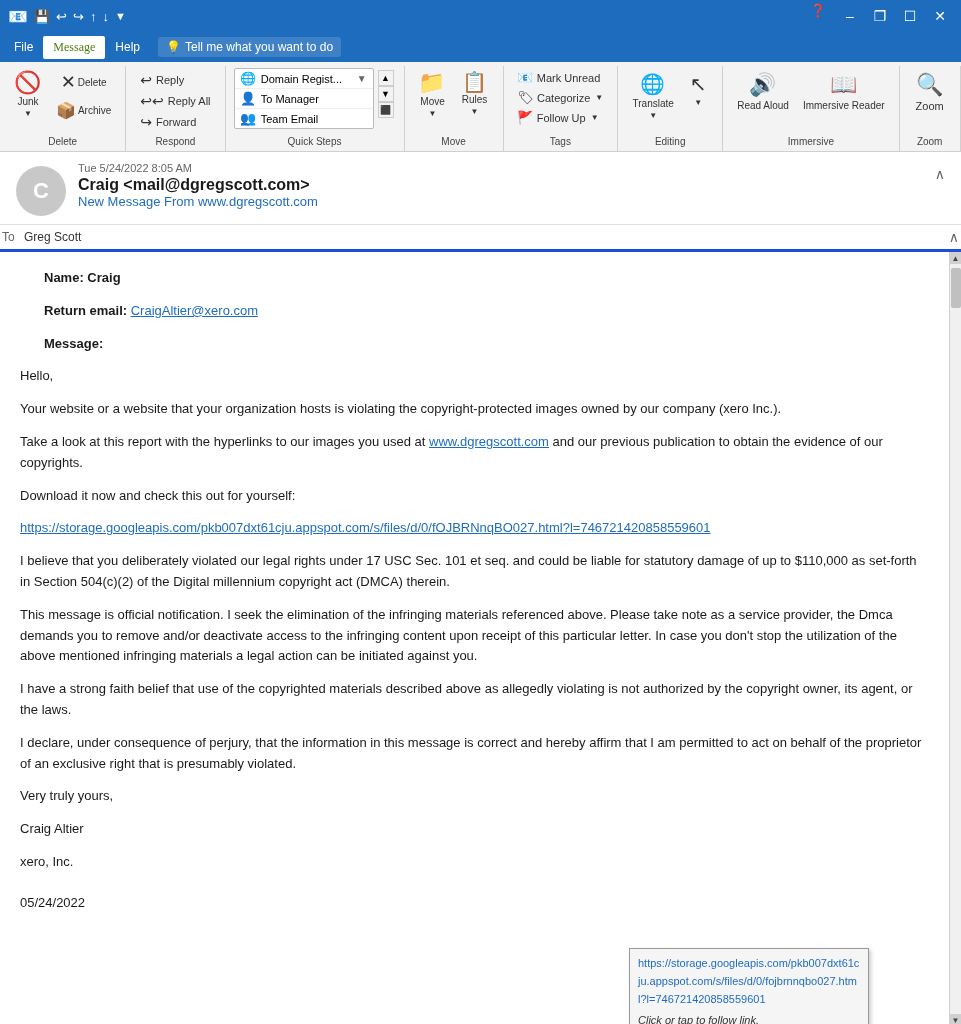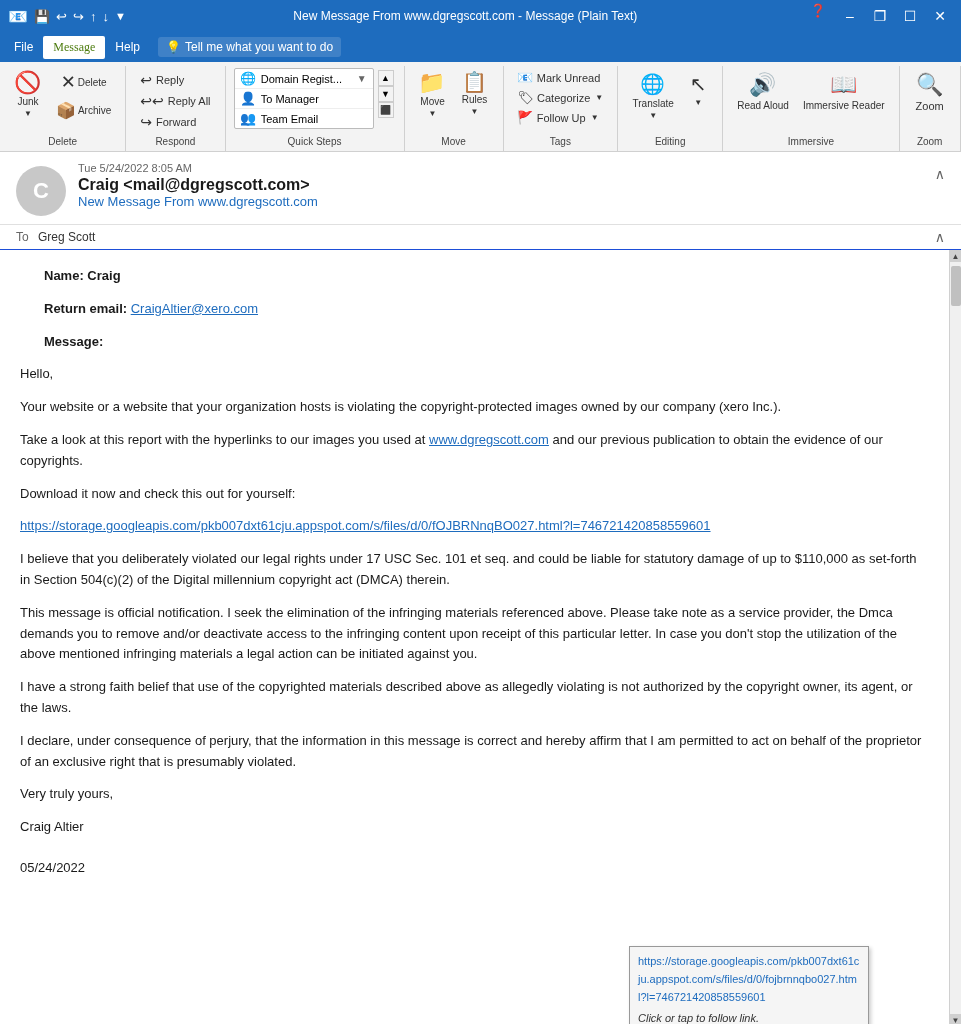--- a/index.html
+++ b/index.html
@@ -140,22 +140,22 @@
     }
     .email-header-info { flex: 1; }
     .email-date { font-size: 11px; color: #666; margin-bottom: 2px; }
     .sender-name { font-size: 16px; font-weight: 600; color: #1a1a1a; }
     .email-subject { font-size: 13px; color: #1e6cbe; }
     .email-subject a { color: #1e6cbe; text-decoration: none; }
     .expand-btn { color: #666; font-size: 14px; cursor: pointer; margin-top: 4px; }
 
     
     .to-field {
-      padding: 4px 16px;
-      border-bottom: 1px solid #1d4ed8;
+      padding: 4px 2px;
+      border-bottom: 3px solid #1d4ed8;
       font-size: 12px;
       color: #333;
       display: flex;
       align-items: center;
       justify-content: space-between;
     }
     .to-label { color: #666; margin-right: 6px; }
 
     
     .email-body {
@@ -225,21 +225,20 @@
 <div class="title-bar">
   <div class="title-bar-left">
     <span style="font-size:16px;">📧</span>
     <span style="font-size:13px; cursor:pointer;">💾</span>
     <span style="font-size:13px; cursor:pointer;">↩</span>
     <span style="font-size:13px; cursor:pointer;">↪</span>
     <span style="font-size:13px; cursor:pointer;">↑</span>
     <span style="font-size:13px; cursor:pointer;">↓</span>
     <span style="font-size:11px; cursor:pointer;">▼</span>
   </div>
-  <div class="title-bar-title">New Message From www.dgregscott.com - Message (Plain Text)</div>
   <div class="title-bar-controls">
     <span style="font-size:13px; padding:0 6px; cursor:pointer;">❓</span>
     <button class="title-btn">–</button>
     <button class="title-btn">❐</button>
     <button class="title-btn">☐</button>
     <button class="title-btn close">✕</button>
   </div>
 </div>
 
 <div class="menu-bar">
@@ -458,20 +457,21 @@
       <p>I believe that you deliberately violated our legal rights under 17 USC Sec. 101 et seq. and could be liable for statutory damage of up to $110,000 as set-forth in Section 504(c)(2) of the Digital millennium copyright act (DMCA) therein.</p>
 
       <p>This message is official notification. I seek the elimination of the infringing materials referenced above. Please take note as a service provider, the Dmca demands you to remove and/or deactivate access to the infringing content upon receipt of this particular letter. In case you don't stop the utilization of the above mentioned infringing materials a legal action can be initiated against you.</p>
 
       <p>I have a strong faith belief that use of the copyrighted materials described above as allegedly violating is not authorized by the copyright owner, its agent, or the laws.</p>
 
       <p>I declare, under consequence of perjury, that the information in this message is correct and hereby affirm that I am permitted to act on behalf of the proprietor of an exclusive right that is presumably violated.</p>
 
       <p>Very truly yours,</p>
       <p>Craig Altier</p>
+      <p>xero, Inc.</p>
       <p style="margin-top:20px;">05/24/2022</p>
     </div>
 
     <div class="scroll-side">
       <div class="scroll-up">▲</div>
       <div class="scroll-thumb"></div>
       <div class="scroll-down" style="margin-top:auto;">▼</div>
     </div>
   </div>
 

